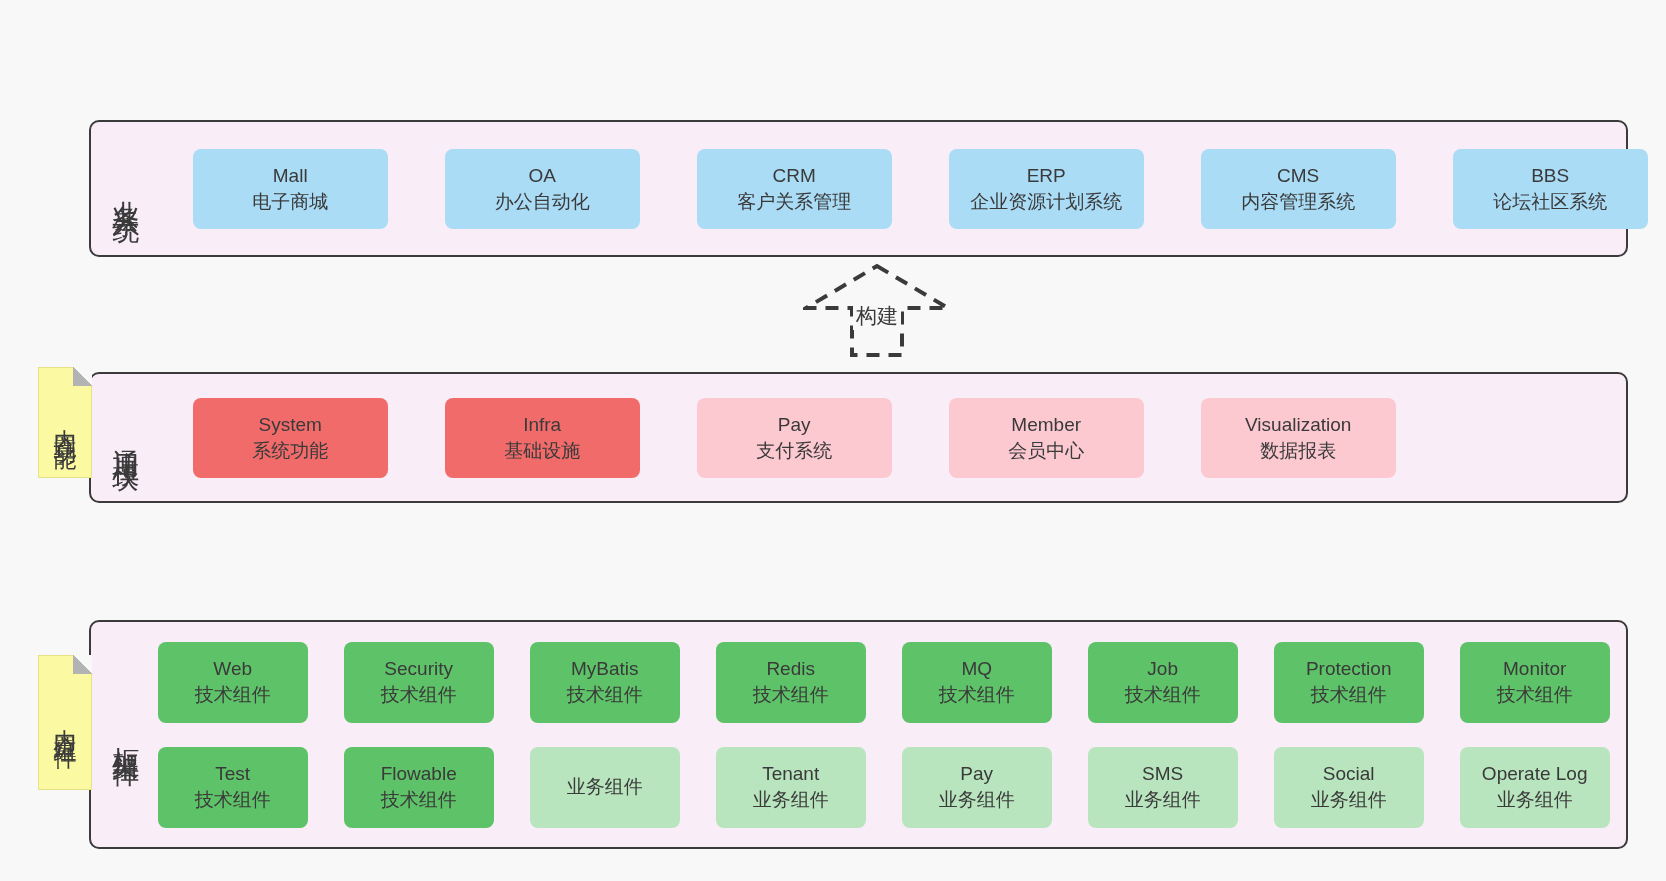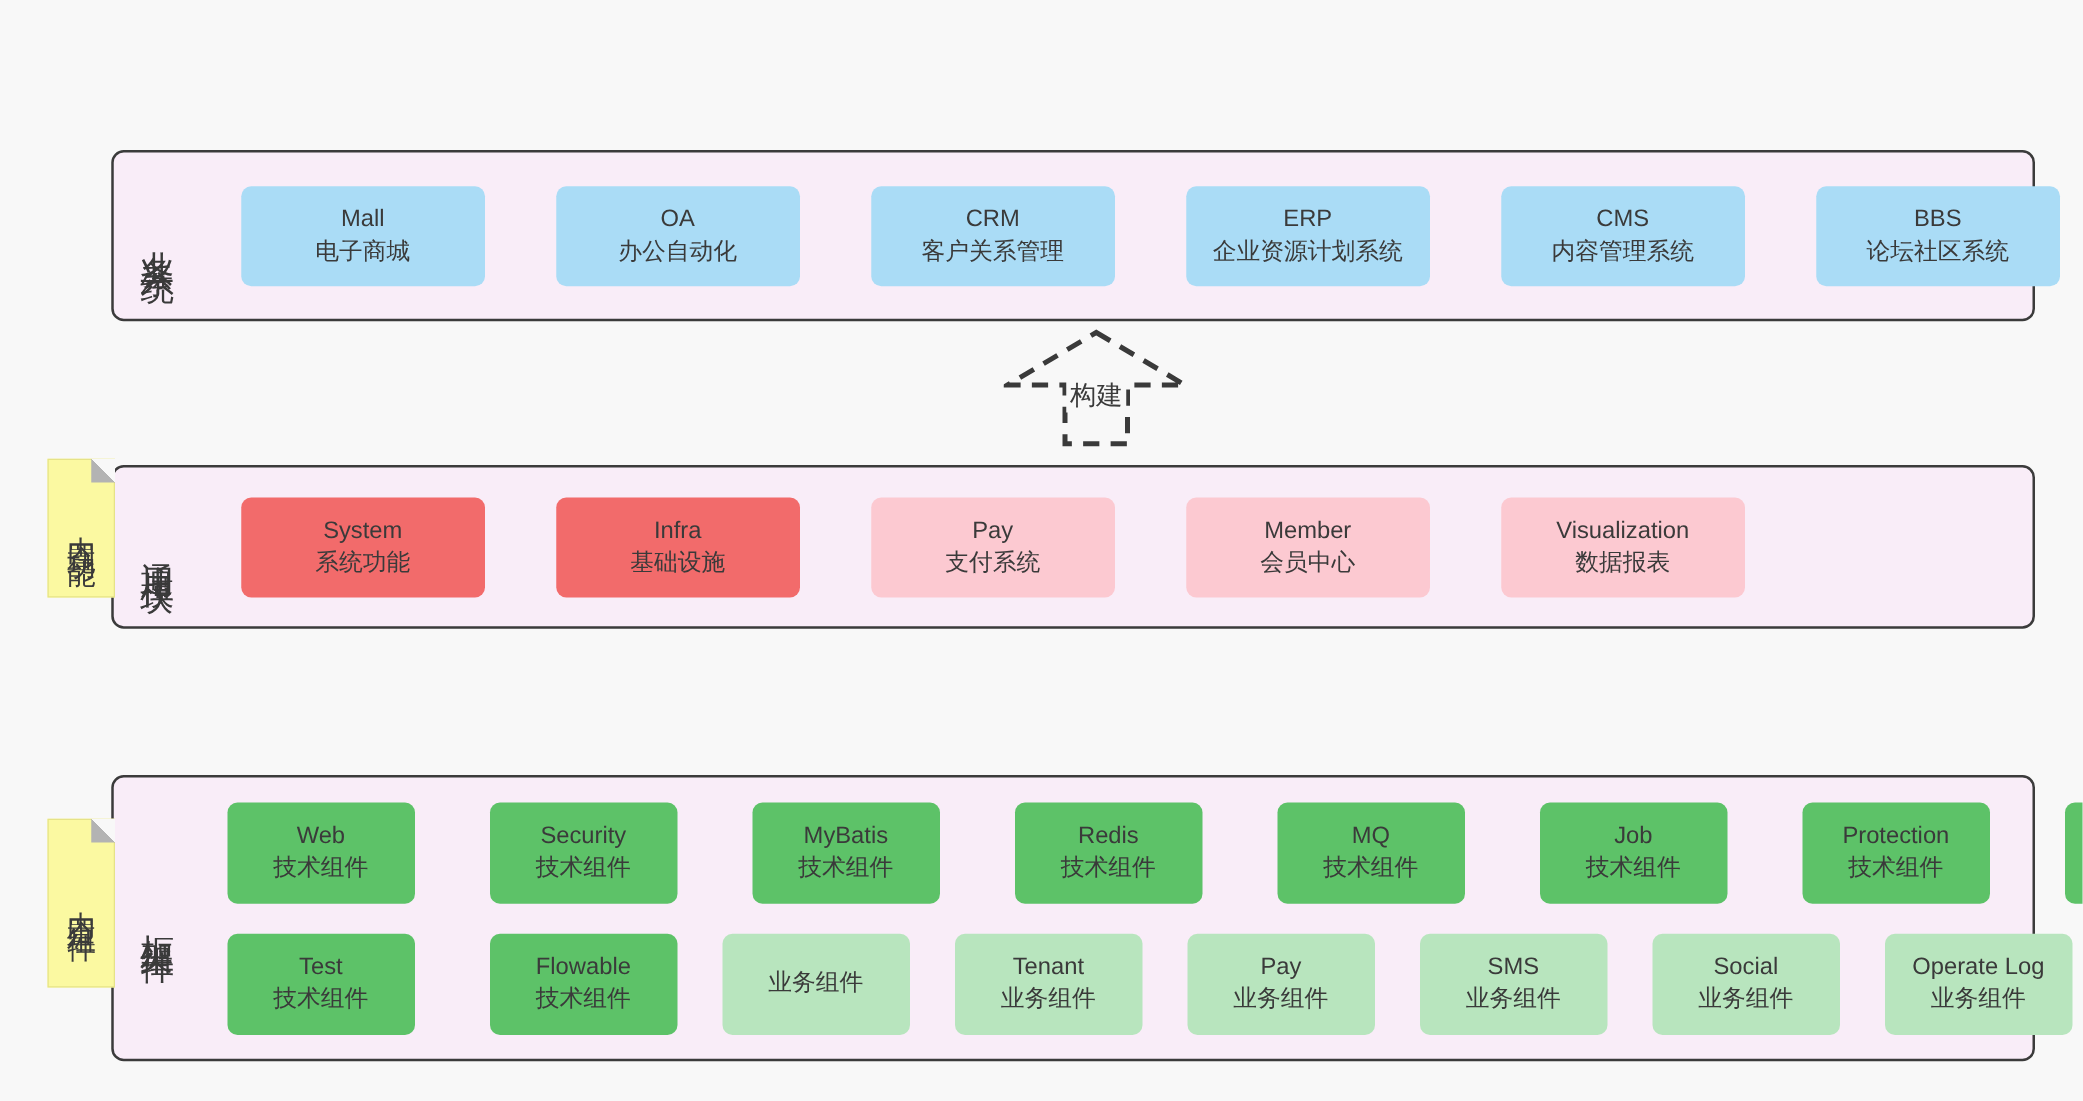--- a/index.html
+++ b/index.html
@@ -37,21 +37,21 @@
     display:flex;flex-direction:column;align-items:center;justify-content:center;
     text-align:center;color:var(--text,#3a3a3a);
     font-size:19px;line-height:26px;padding:2px 6px;
   }
   .section-business .box,.section-common .box{width:195px;height:80px;}
   .section-framework .box{width:150px;height:81px;}
 
   .v-blue{background:var(--blue,#aadcf6);}
   .v-red{background:var(--red,#f26b6b);}
   .v-pink{background:var(--pink,#fcc9d1);}
-  .v-green{background:var(--green,#5dc268);margin-left:24px;}
+  .v-green{background:var(--green,#5dc268);}
   .v-light-green{background:var(--light-green,#b8e5be);}
 
   
   .note{
     position:absolute;left:38px;width:54px;z-index:5;
     background:var(--note-bg,#fbf9a1);
     border:1px solid #e6e387;box-sizing:border-box;
     display:flex;align-items:center;justify-content:center;
   }
   .note-common{top:367px;height:111px;}

